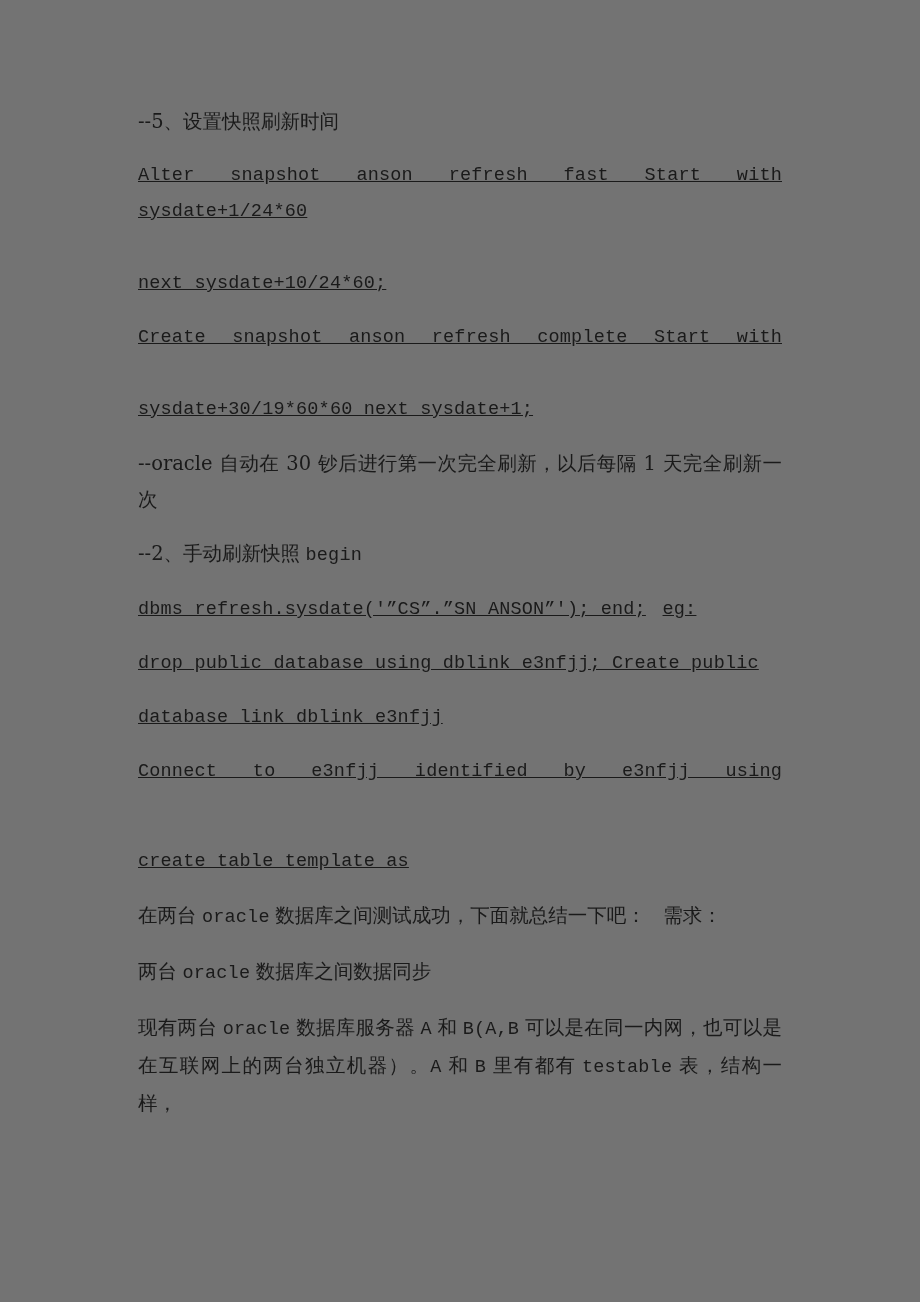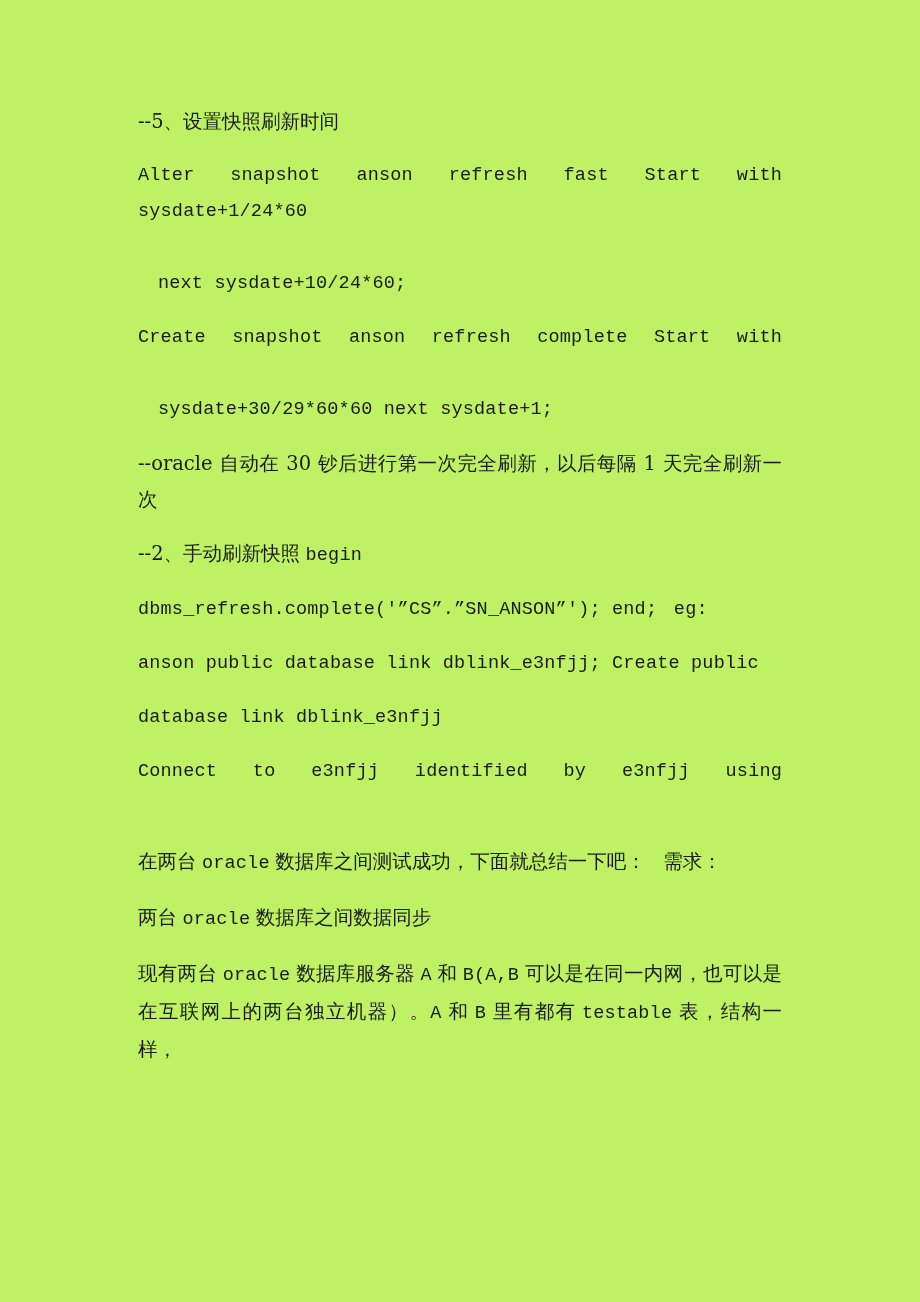--- a/index.html
+++ b/index.html
@@ -14,21 +14,21 @@
     overflow: hidden;
     font-family: "Liberation Serif", "DejaVu Serif", serif;
     color: #1a1a1a;
     -webkit-font-smoothing: antialiased;
   }
 
   .page {
     position: relative;
     width: 920px;
     height: 1302px;
-    background: #bef264;
+    background: #737373;
     box-sizing: border-box;
   }
 
   .content {
     position: absolute;
     left: 138px;
     top: 104px;
     width: 644px;
   }
 
@@ -56,33 +56,34 @@
   
   .code {
     font-family: "Liberation Mono", "DejaVu Sans Mono", monospace;
     font-size: 18.5px;
     line-height: 36px;
     margin: 0 0 18px 0;
     text-align: justify;
     text-justify: inter-word;
     color: #1a1a1a;
     letter-spacing: 0.01em;
+    text-decoration: underline;
   }
   
   .code.stretch > .lineA {
     display: block;
     text-align: justify;
     text-justify: inter-word;
   }
   .code.stretch > .lineA::after {
     content: "";
     display: inline-block;
     width: 100%;
   }
-  .code.stretch > .lineB { display: block; margin-left: 20px; }
+  .code.stretch > .lineB { display: block; }
 
   
   .cn {
     font-family: "DejaVu Serif", "Liberation Serif", serif;
   }
 
   
   .heading {
     margin: 0 0 18px 0;
     font-size: 19.5px;
@@ -105,47 +106,50 @@
     </p>
 
     <div class="code stretch">
       <span class="lineA">Alter snapshot anson  refresh fast Start with sysdate+1/24*60</span>
       <span class="lineB">next sysdate+10/24*60;</span>
     </div>
 
 
     <div class="code stretch">
       <span class="lineA">Create snapshot anson refresh complete Start with</span>
-      <span class="lineB">sysdate+30/29*60*60 next sysdate+1;</span>
+      <span class="lineB">sysdate+30/19*60*60 next sysdate+1;</span>
     </div>
 
     <p class="para">
       <span class="cn">--oracle 自动在 30 钞后进行第一次完全刷新，以后每隔 1 天完全刷新一次</span>
     </p>
 
     <p class="para heading">
       <span class="cn">--2、手动刷新快照</span><span class="thin"></span><span class="mono">begin</span>
     </p>
 
     <p class="code">
-      <span>dbms_refresh.complete('”CS”.”SN_ANSON”'); end;</span><span class="gap"></span><span>eg:</span>
+      <span>dbms_refresh.sysdate('”CS”.”SN_ANSON”'); end;</span><span class="gap"></span><span>eg:</span>
     </p>
 
     <p class="code">
-      <span>anson public database link dblink_e3nfjj; Create public</span>
+      <span>drop public database using dblink_e3nfjj; Create public</span>
     </p>
 
     <p class="code">
       <span>database link dblink_e3nfjj</span>
     </p>
 
     <div class="code stretch">
       <span class="lineA">Connect to e3nfjj identified by e3nfjj using</span>
     </div>
 
+    <p class="code">
+      <span>create table template as</span>
+    </p>
 
 
     <p class="para">
       <span class="cn">在两台</span><span class="thin"></span><span class="mono">oracle</span><span class="thin"></span><span class="cn">数据库之间测试成功，下面就总结一下吧：</span><span class="gap"></span><span class="cn">需求：</span>
     </p>
 
     <p class="para heading">
       <span class="cn">两台</span><span class="thin"></span><span class="mono">oracle</span><span class="thin"></span><span class="cn">数据库之间数据同步</span>
     </p>
 

